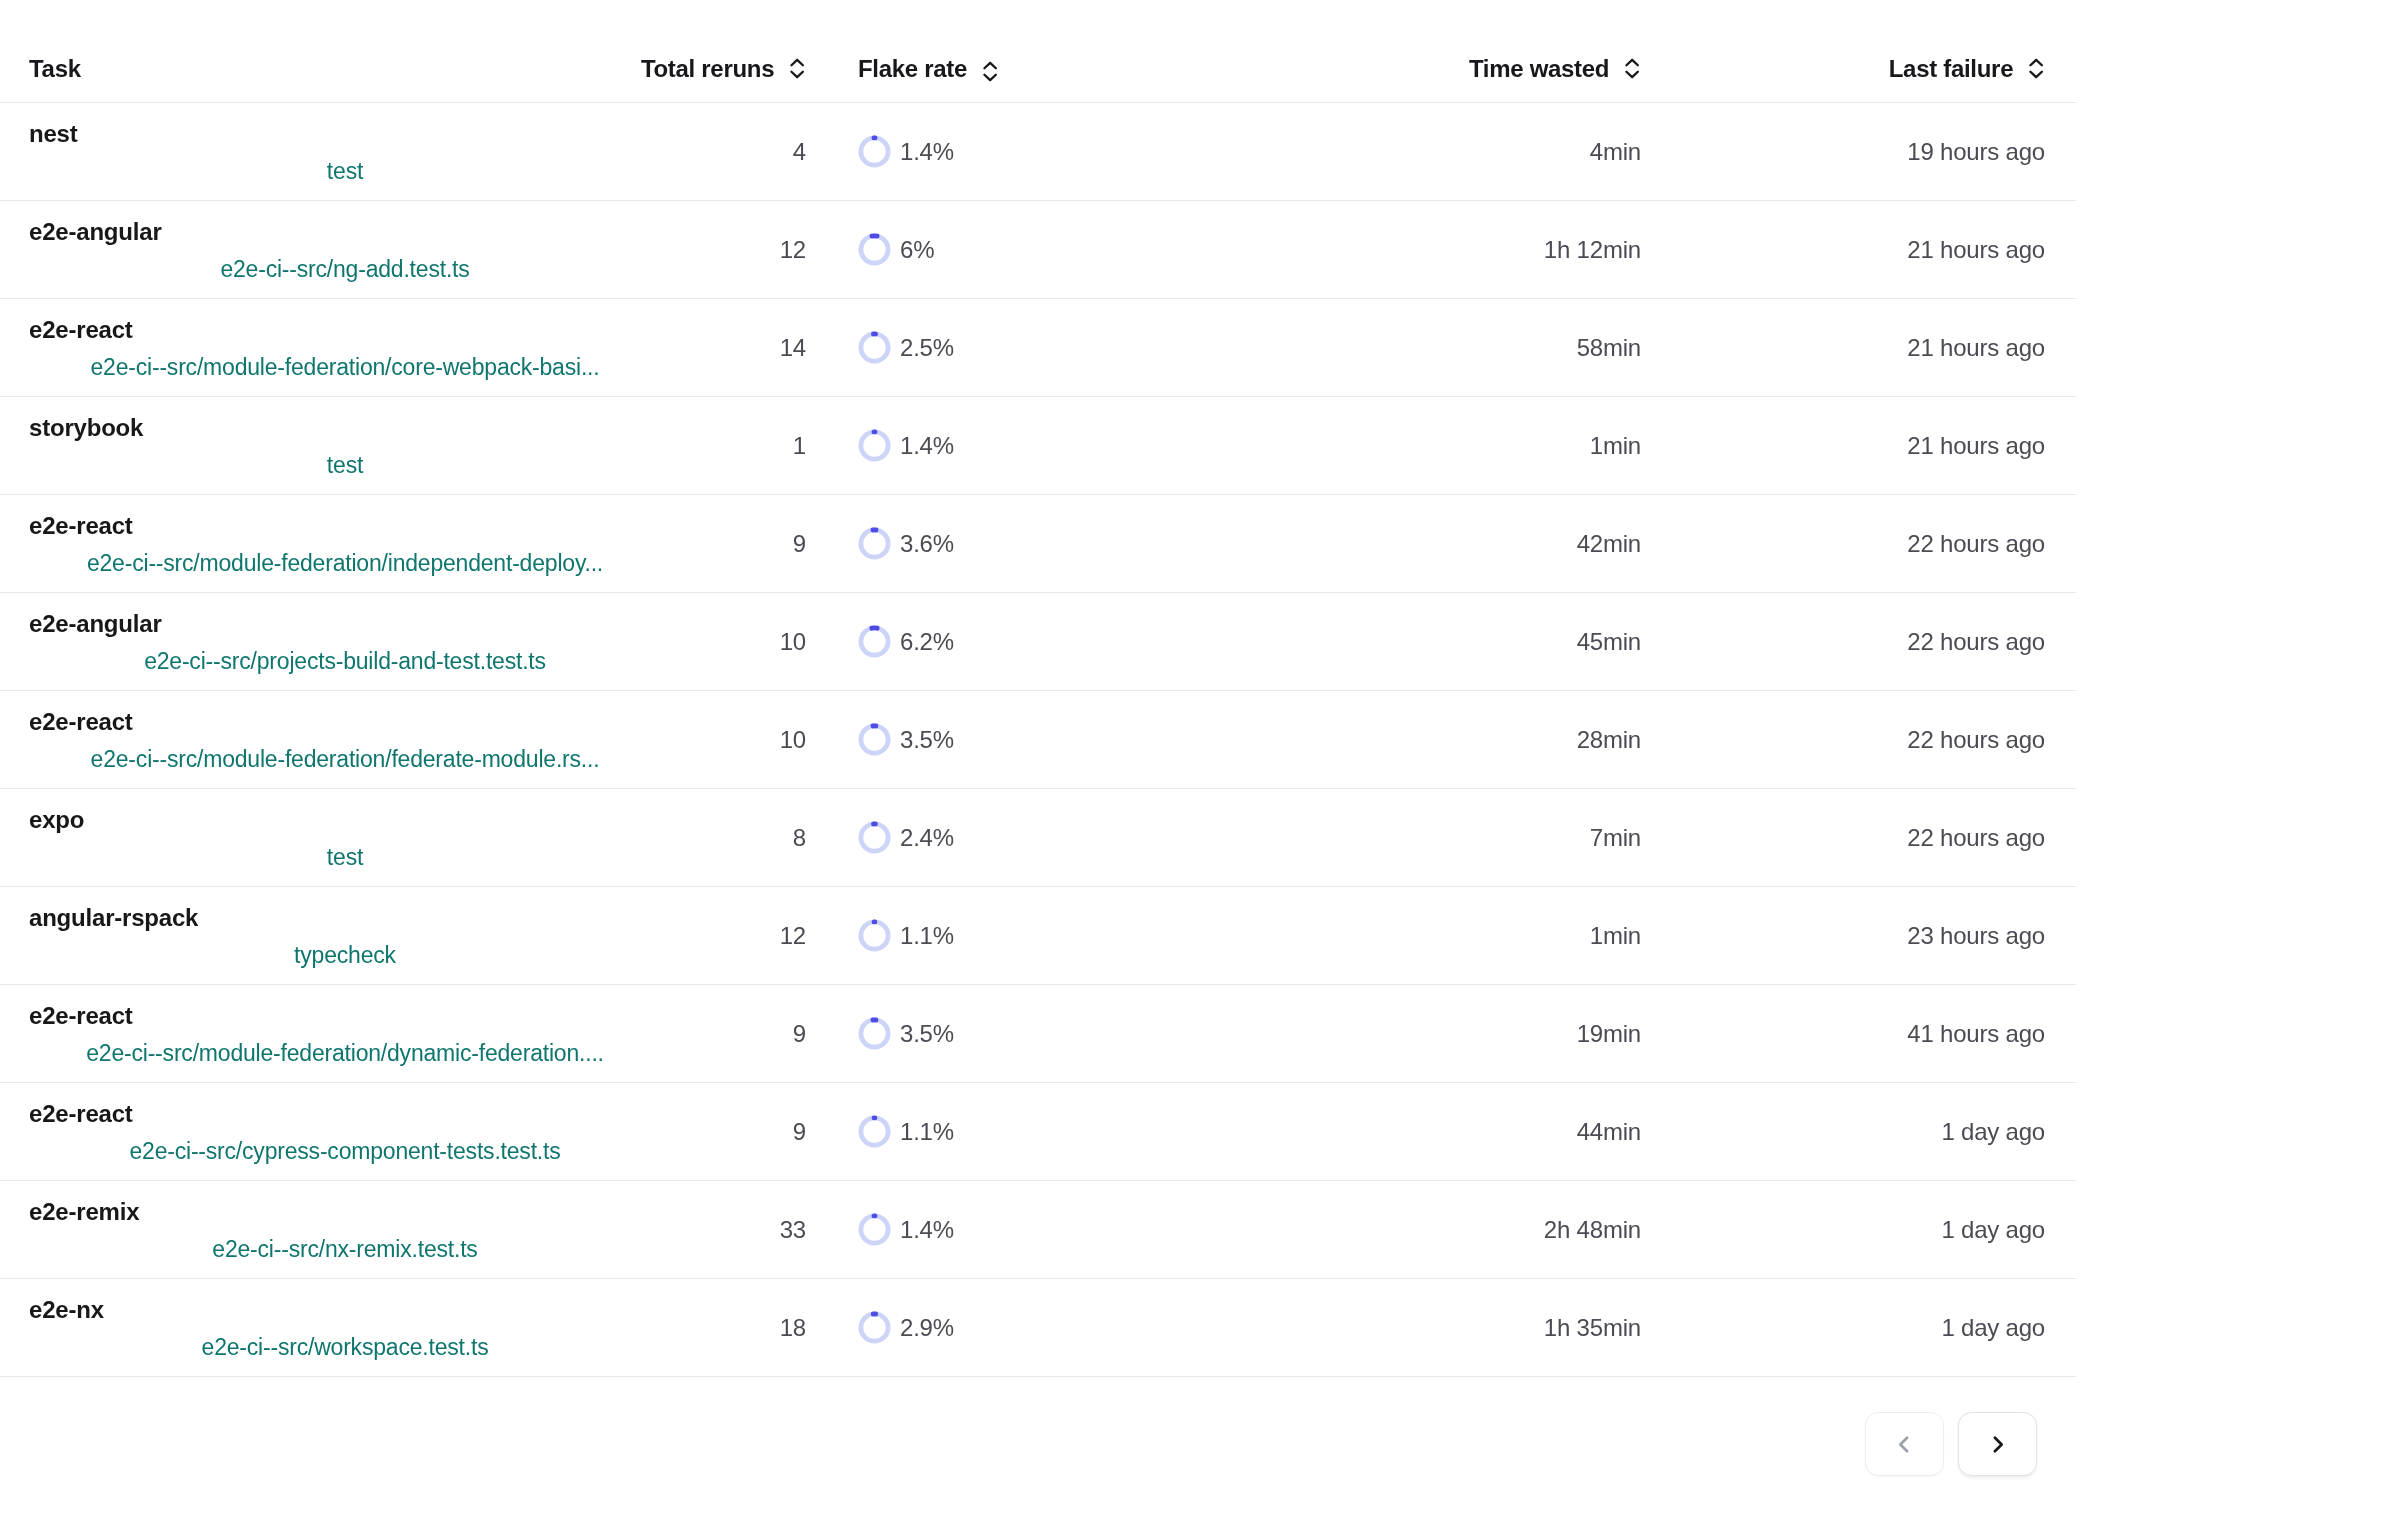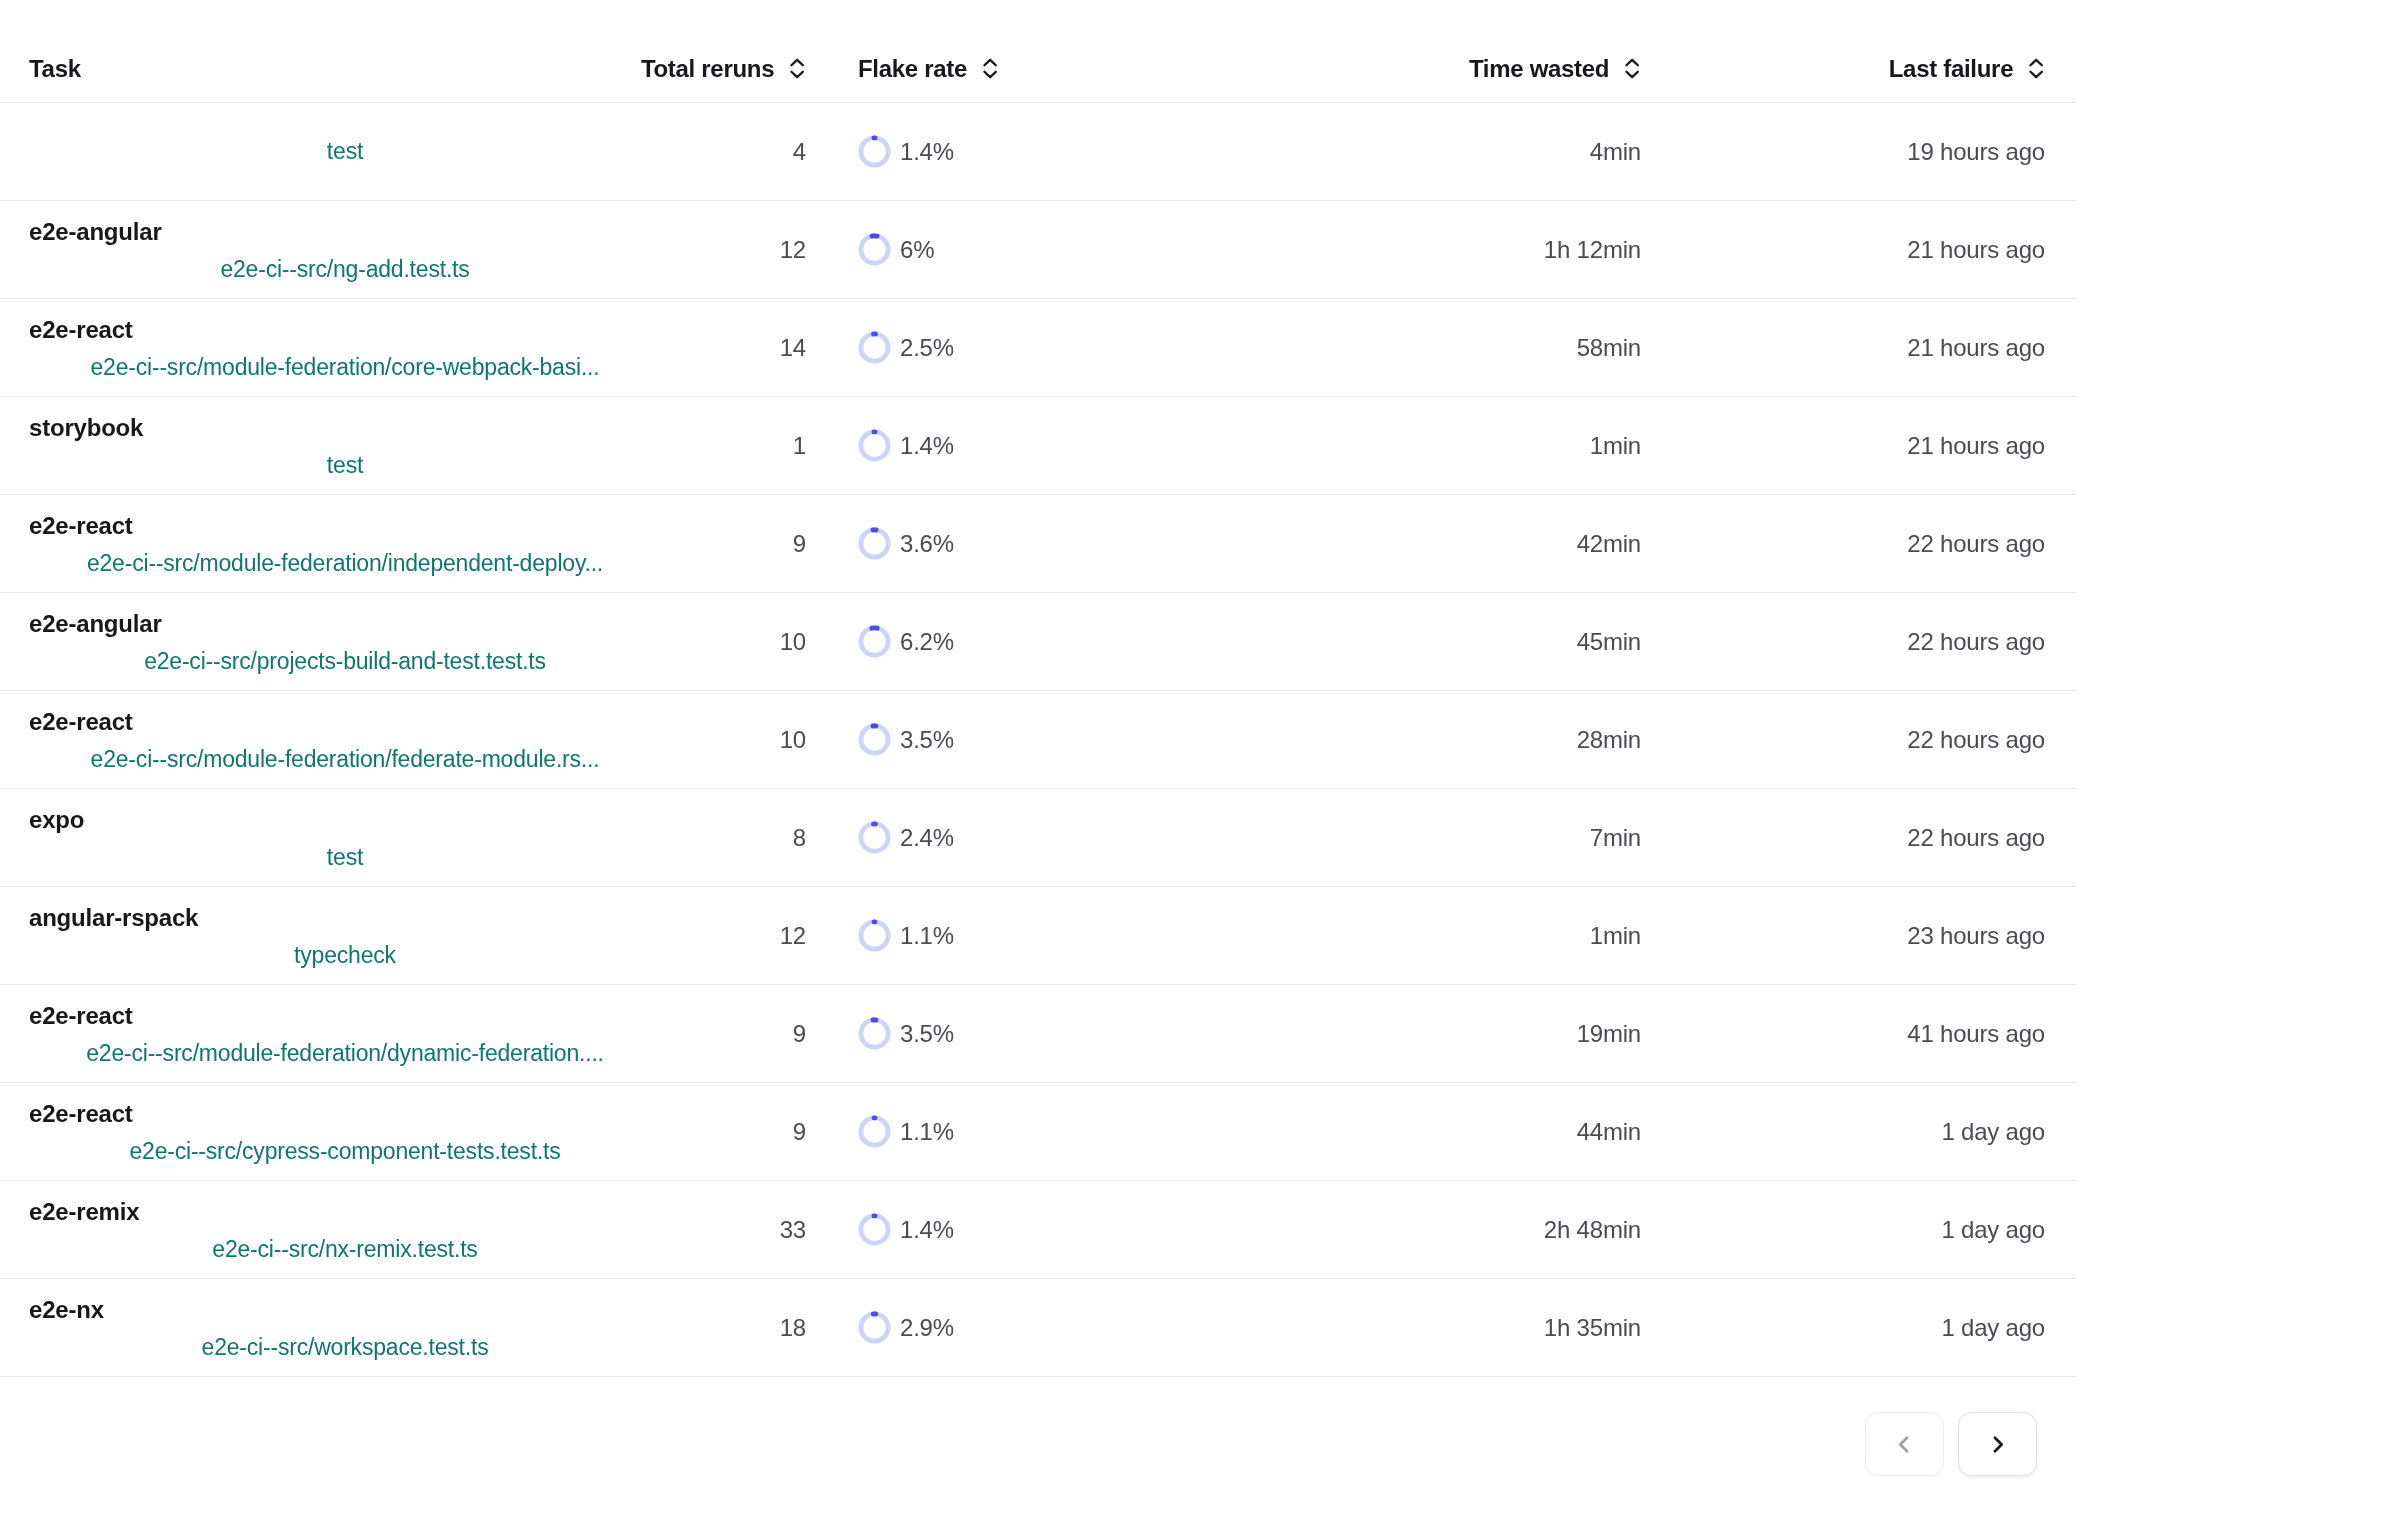--- a/index.html
+++ b/index.html
@@ -24,21 +24,21 @@
     display: inline-flex;
     align-items: center;
     gap: 13.5px;
     font-size: 24px;
     font-weight: 700;
     letter-spacing: -0.3px;
     color: #17171c;
     white-space: nowrap;
   }
   .th.right   { justify-content: flex-end; margin-top: 44px; }
-  .th.flake   { padding-left: 52px; }
+  .th.flake   { padding-left: 52px; align-items: flex-end; }
   .sort-icon  { width: 18.3px; height: 23px; flex: 0 0 auto; }
   .sort-icon path { stroke: #17171c; stroke-width: 2; fill: none;
                     stroke-linecap: round; stroke-linejoin: round; }
 
   
   .row {
     display: grid;
     grid-template-columns: minmax(0,1fr) 145px 458px 377px 404px;
     align-items: center;
     height: 98px;
@@ -123,20 +123,21 @@
       <svg class="sort-icon" viewBox="0 0 16 20">
         <path d="M3 7.2 L8 2.4 L13 7.2"></path>
           <path d="M3 12.8 L8 17.6 L13 12.8"></path>
       </svg>
     </div>
   </div>
 
   <div id="rows">
     <div class="row">
       <div class="cell task-cell">
+        <div class="task-title">nest</div>
         <div class="task-sub">test</div>
       </div>
       <div class="cell right">4</div>
       <div class="cell flake-cell">
         <svg class="donut" viewBox="0 0 34 34">
           <circle cx="17" cy="17" r="14" fill="none" stroke-width="5" stroke="#ccd4f8"></circle>
           <circle cx="17" cy="17" r="14" fill="none" stroke-width="5" stroke-linecap="round" stroke="#4f4ce6" stroke-dasharray="1.23 87.96" transform="rotate(-92.52 17 17)"></circle>
         </svg>
         <span>1.4%</span>
       </div>

